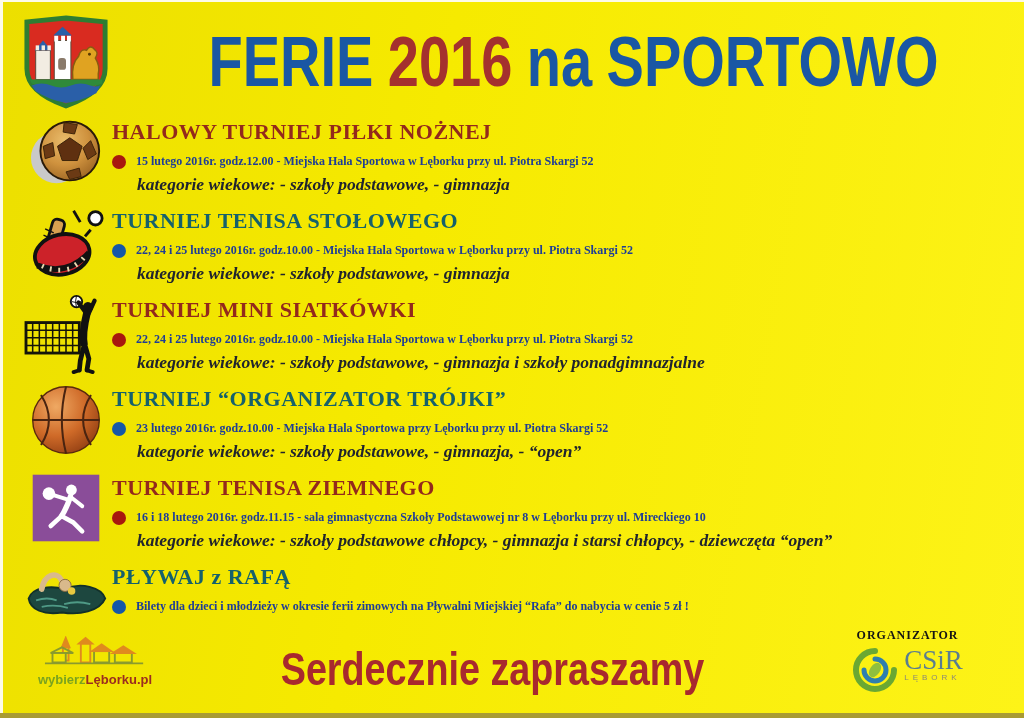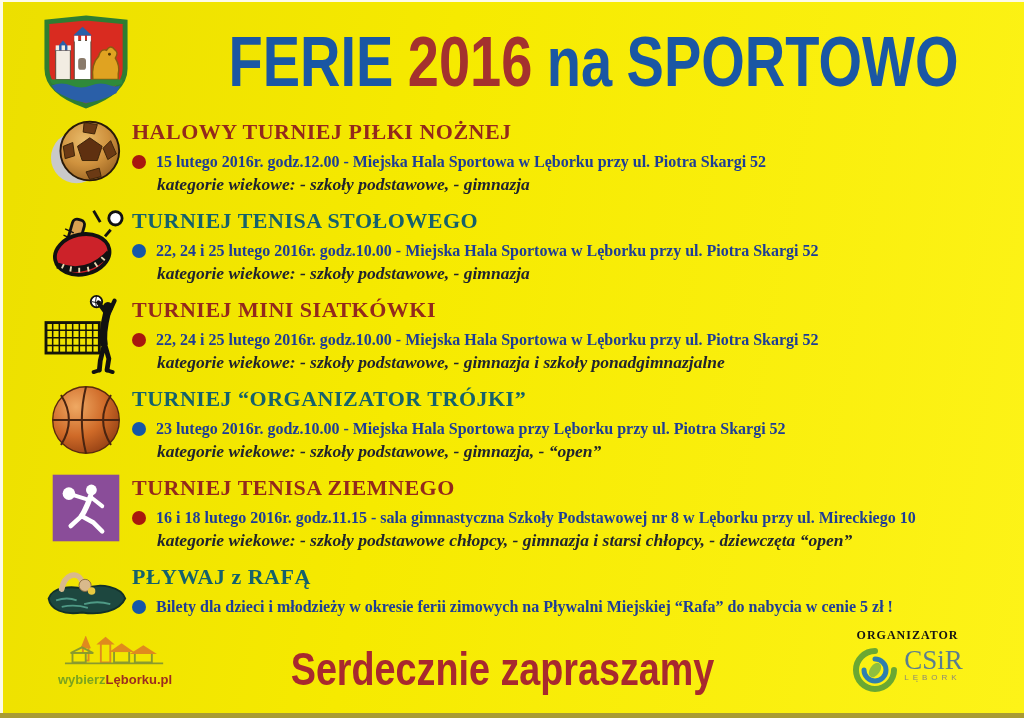--- a/index.html
+++ b/index.html
@@ -5,21 +5,21 @@
   html,body{margin:0;padding:0;background:#555;}
   .poster{
     position:relative;
     width:1024px;height:718px;
     margin:0 auto;
     background:linear-gradient(100deg,#ecdf00 0%,#f6ea00 40%,#fdf318 100%);
     box-shadow:inset 0 -5px 0 #a99b33, inset 3px 0 0 #fdfbe8, inset 0 2px 0 #fdfbe8;
     font-family:"Liberation Serif", serif;
     overflow:hidden;
     box-sizing:border-box;
-    padding:14px 24px 0 40px;
+    padding:14px 24px 0 20px;
   }
   
   .header{display:flex;align-items:center;height:96px;}
   .crest{flex:0 0 92px;display:flex;justify-content:center;}
   .headline{
     flex:0 0 760px;text-align:center;white-space:nowrap;
     font-family:"Liberation Sans", sans-serif;
     font-weight:bold;font-size:70px;letter-spacing:0px;
     transform:scaleX(0.80);transform-origin:48% 50%;
   }
@@ -30,21 +30,21 @@
   .events{margin-top:4px;}
   .event{display:flex;margin-bottom:7px;}
   .icon-box{flex:0 0 92px;display:flex;justify-content:center;align-items:flex-start;padding-top:2px;}
   .event-content{flex:1;min-width:0;}
   .event-title{
     margin:0;font-size:22px;font-weight:bold;letter-spacing:0.5px;
     line-height:35px;font-family:"Liberation Serif", serif;
   }
   .event-detail{
     display:flex;align-items:center;margin-top:2px;
-    font-weight:bold;font-size:16px;color:#1e3d96;line-height:21px;
+    font-weight:bold;font-size:12px;color:#1e3d96;line-height:21px;
   }
   .dot{flex:0 0 14px;width:14px;height:14px;border-radius:50%;margin-right:10px;}
   .event-categories{
     font-style:italic;font-weight:bold;font-size:17.5px;color:#20242e;
     line-height:24px;margin-left:25px;
   }
   
   .footer{display:flex;margin-top:2px;align-items:flex-start;}
   .site-logo{flex:0 0 150px;text-align:center;padding-top:8px;}
   .site-logo-text{font-family:"Liberation Sans", sans-serif;font-weight:bold;font-size:13px;margin-top:-2px;}

